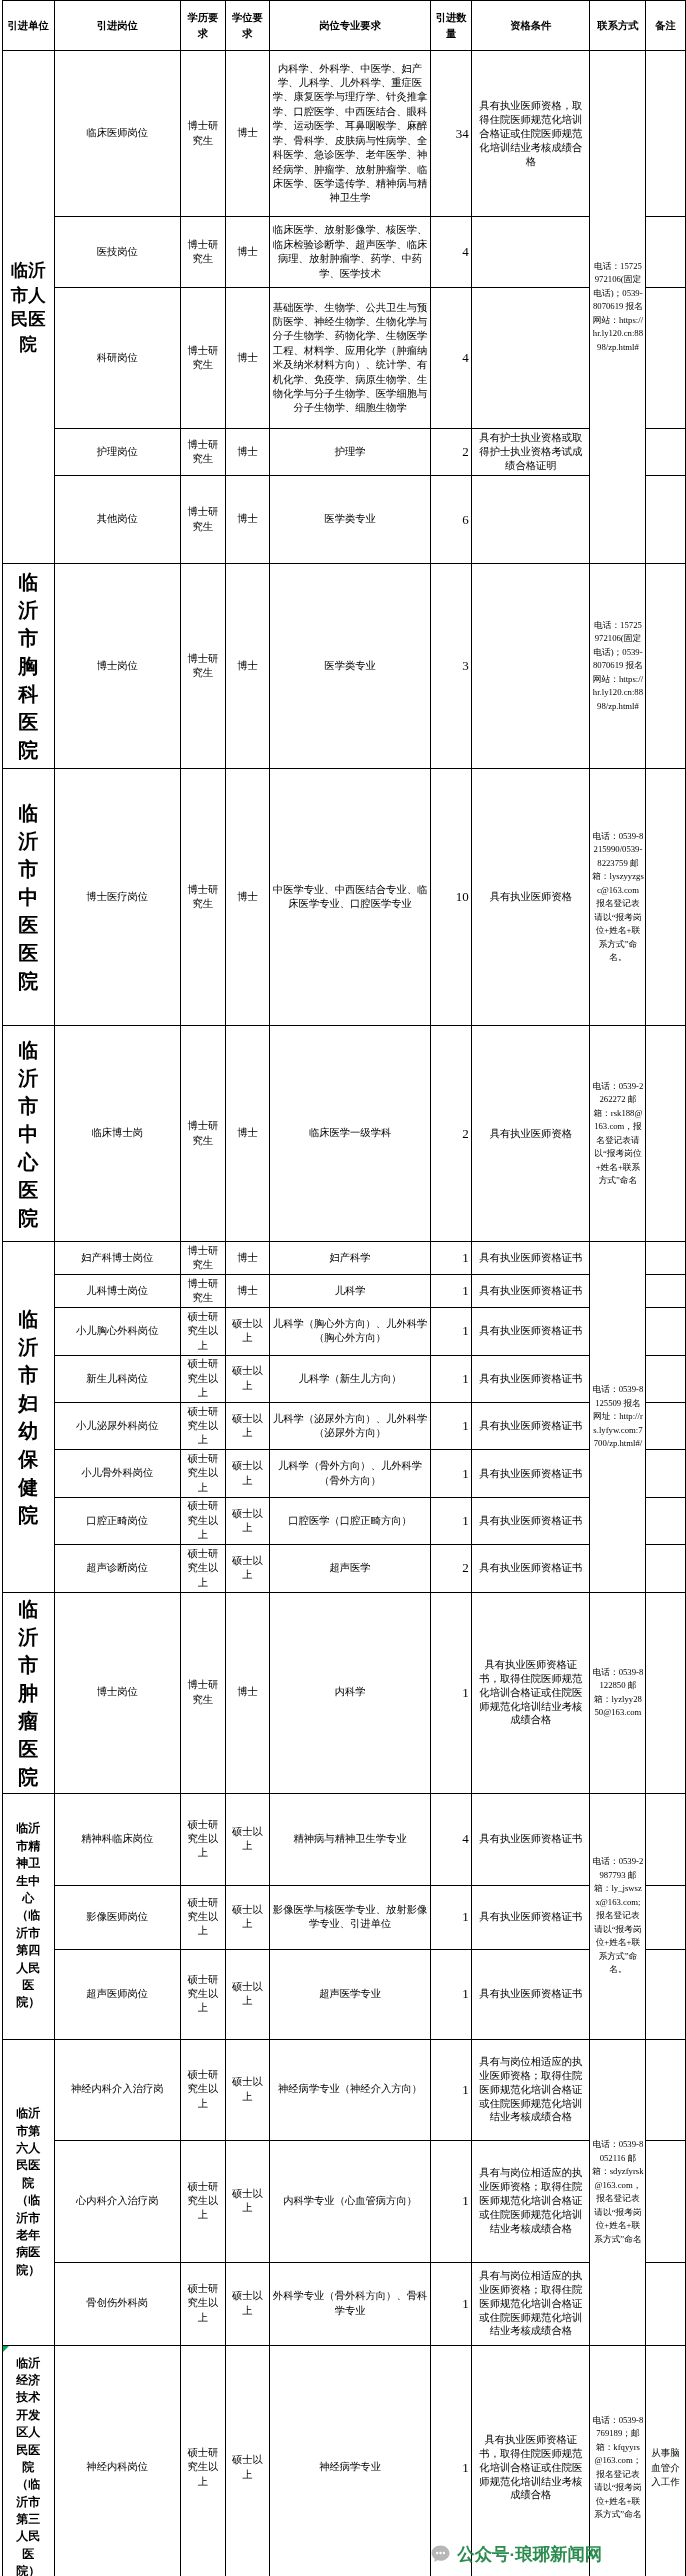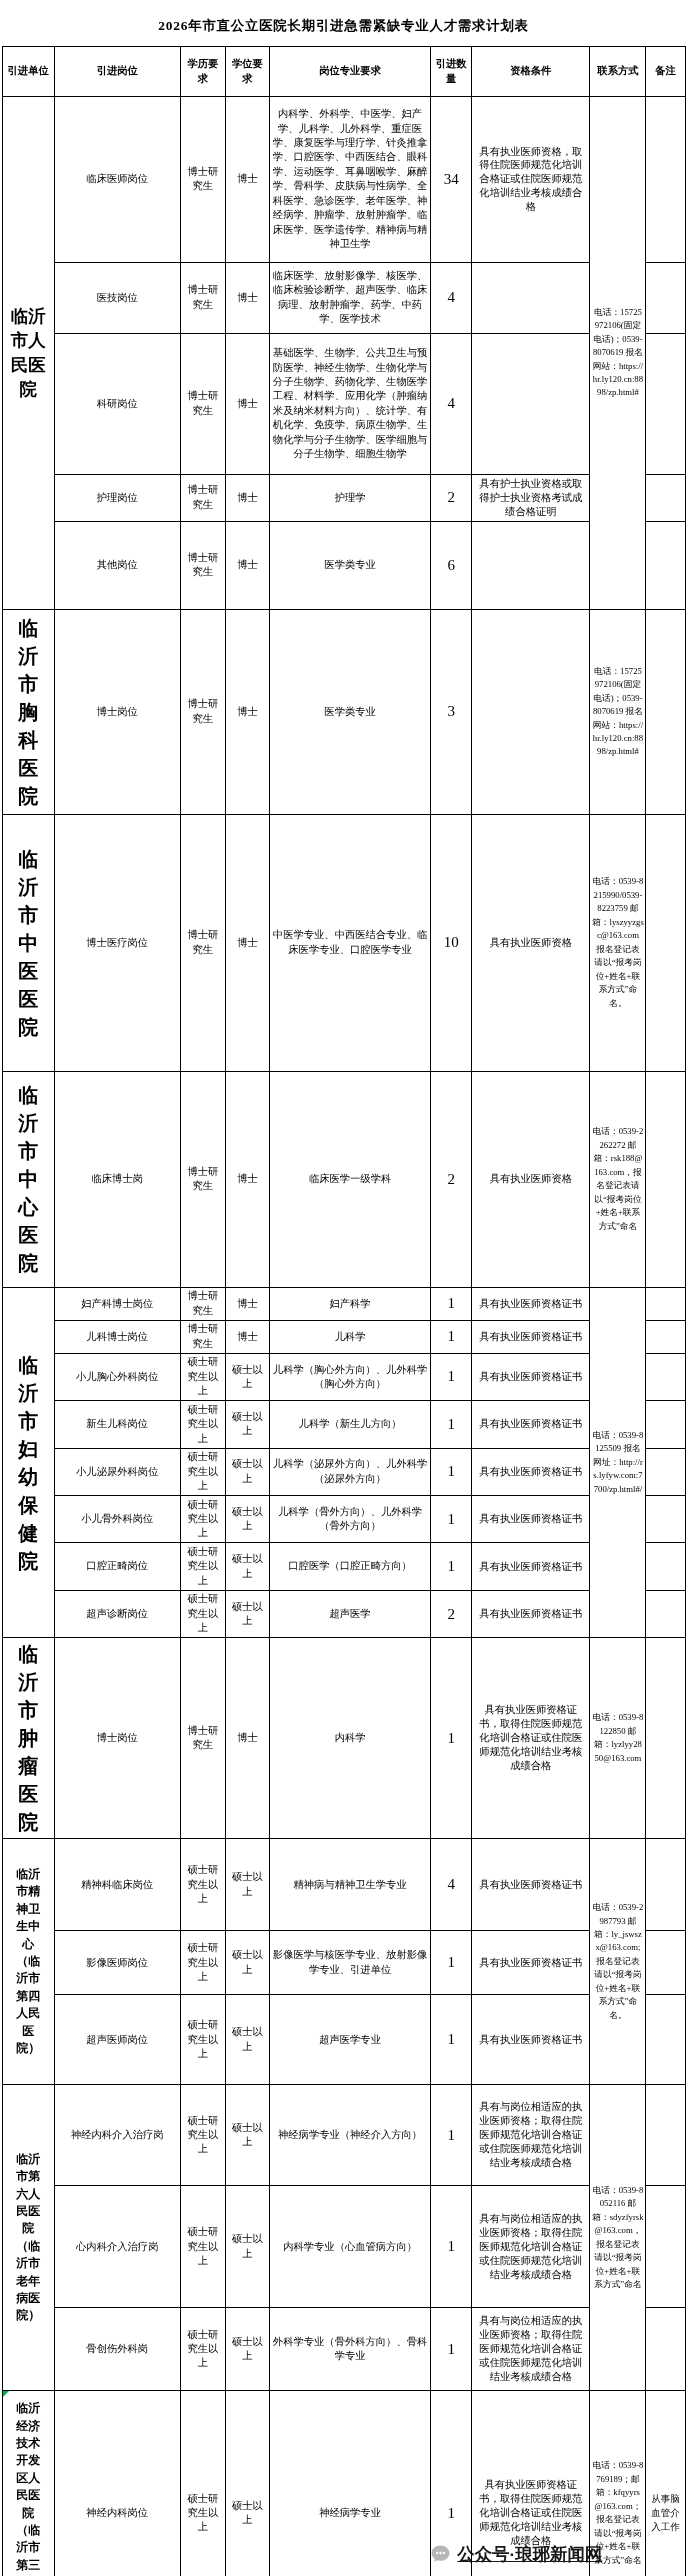--- a/index.html
+++ b/index.html
@@ -13,41 +13,40 @@
   }
   .grid thead th { font-size:10.3px; font-weight:bold; height:46px; line-height:1.5; }
   tr.section-start td { border-top:1.6px solid #000; }
   td.unit-cell { font-weight:bold; line-height:1.4; position:relative; }
   td.unit-xl { font-size:17.4px; padding:2px 7px; }
   td.unit-lg { font-size:20px; padding:2px 7px; }
   td.unit-sm { font-size:12px; padding:1.6px 8px; line-height:1.45;margin-left:42px; }
   td.pos-cell { font-size:10.3px; line-height:1.4; }
   td.edu-cell, td.deg-cell { font-size:10.3px; line-height:1.4; }
   td.major-cell { font-size:10.3px; line-height:1.4; }
-  td.count-cell { font-size:15px; }
+  td.count-cell { font-size:13px;text-align:right; }
   td.qual-cell { font-size:10.3px; line-height:1.35; padding:1.6px 3.2px;margin-top:20px; }
   td.contact-cell { font-size:8.7px; line-height:1.55; padding:1.6px 1.6px; }
   td.remark-cell { font-size:9.5px; line-height:1.5; }
   .cell-note-marker {
     position:absolute; top:0; left:0; width:0; height:0; display:block;
     border-top:6.3px solid #00b050; border-right:6.3px solid transparent;
   }
   .watermark {
     position:absolute; top:2542px; left:430px; display:flex; align-items:center; gap:6.3px;
-    color:#000000; font-size:17.4px; font-family:"Liberation Sans","DejaVu Sans",sans-serif;
-    white-space:nowrap; font-weight:bold; opacity:0.9;text-decoration:underline;
+    color:#15803d; font-size:17.4px; font-family:"Liberation Sans","DejaVu Sans",sans-serif;
+    white-space:nowrap; font-weight:bold; opacity:0.9;
   }
   .watermark svg { display:block; }
 </style>
 </head>
 <body>
 
 <div class="sheet">
 
-  <div class="title">2026年市直公立医院长期引进急需紧缺专业人才需求计划表</div>
 
   <table class="grid">
     <colgroup>
       <col style="width:52px">
         <col style="width:126px">
         <col style="width:45px">
       <col style="width:44px">
         <col style="width:161px">
         <col style="width:41px">
       <col style="width:118px">

